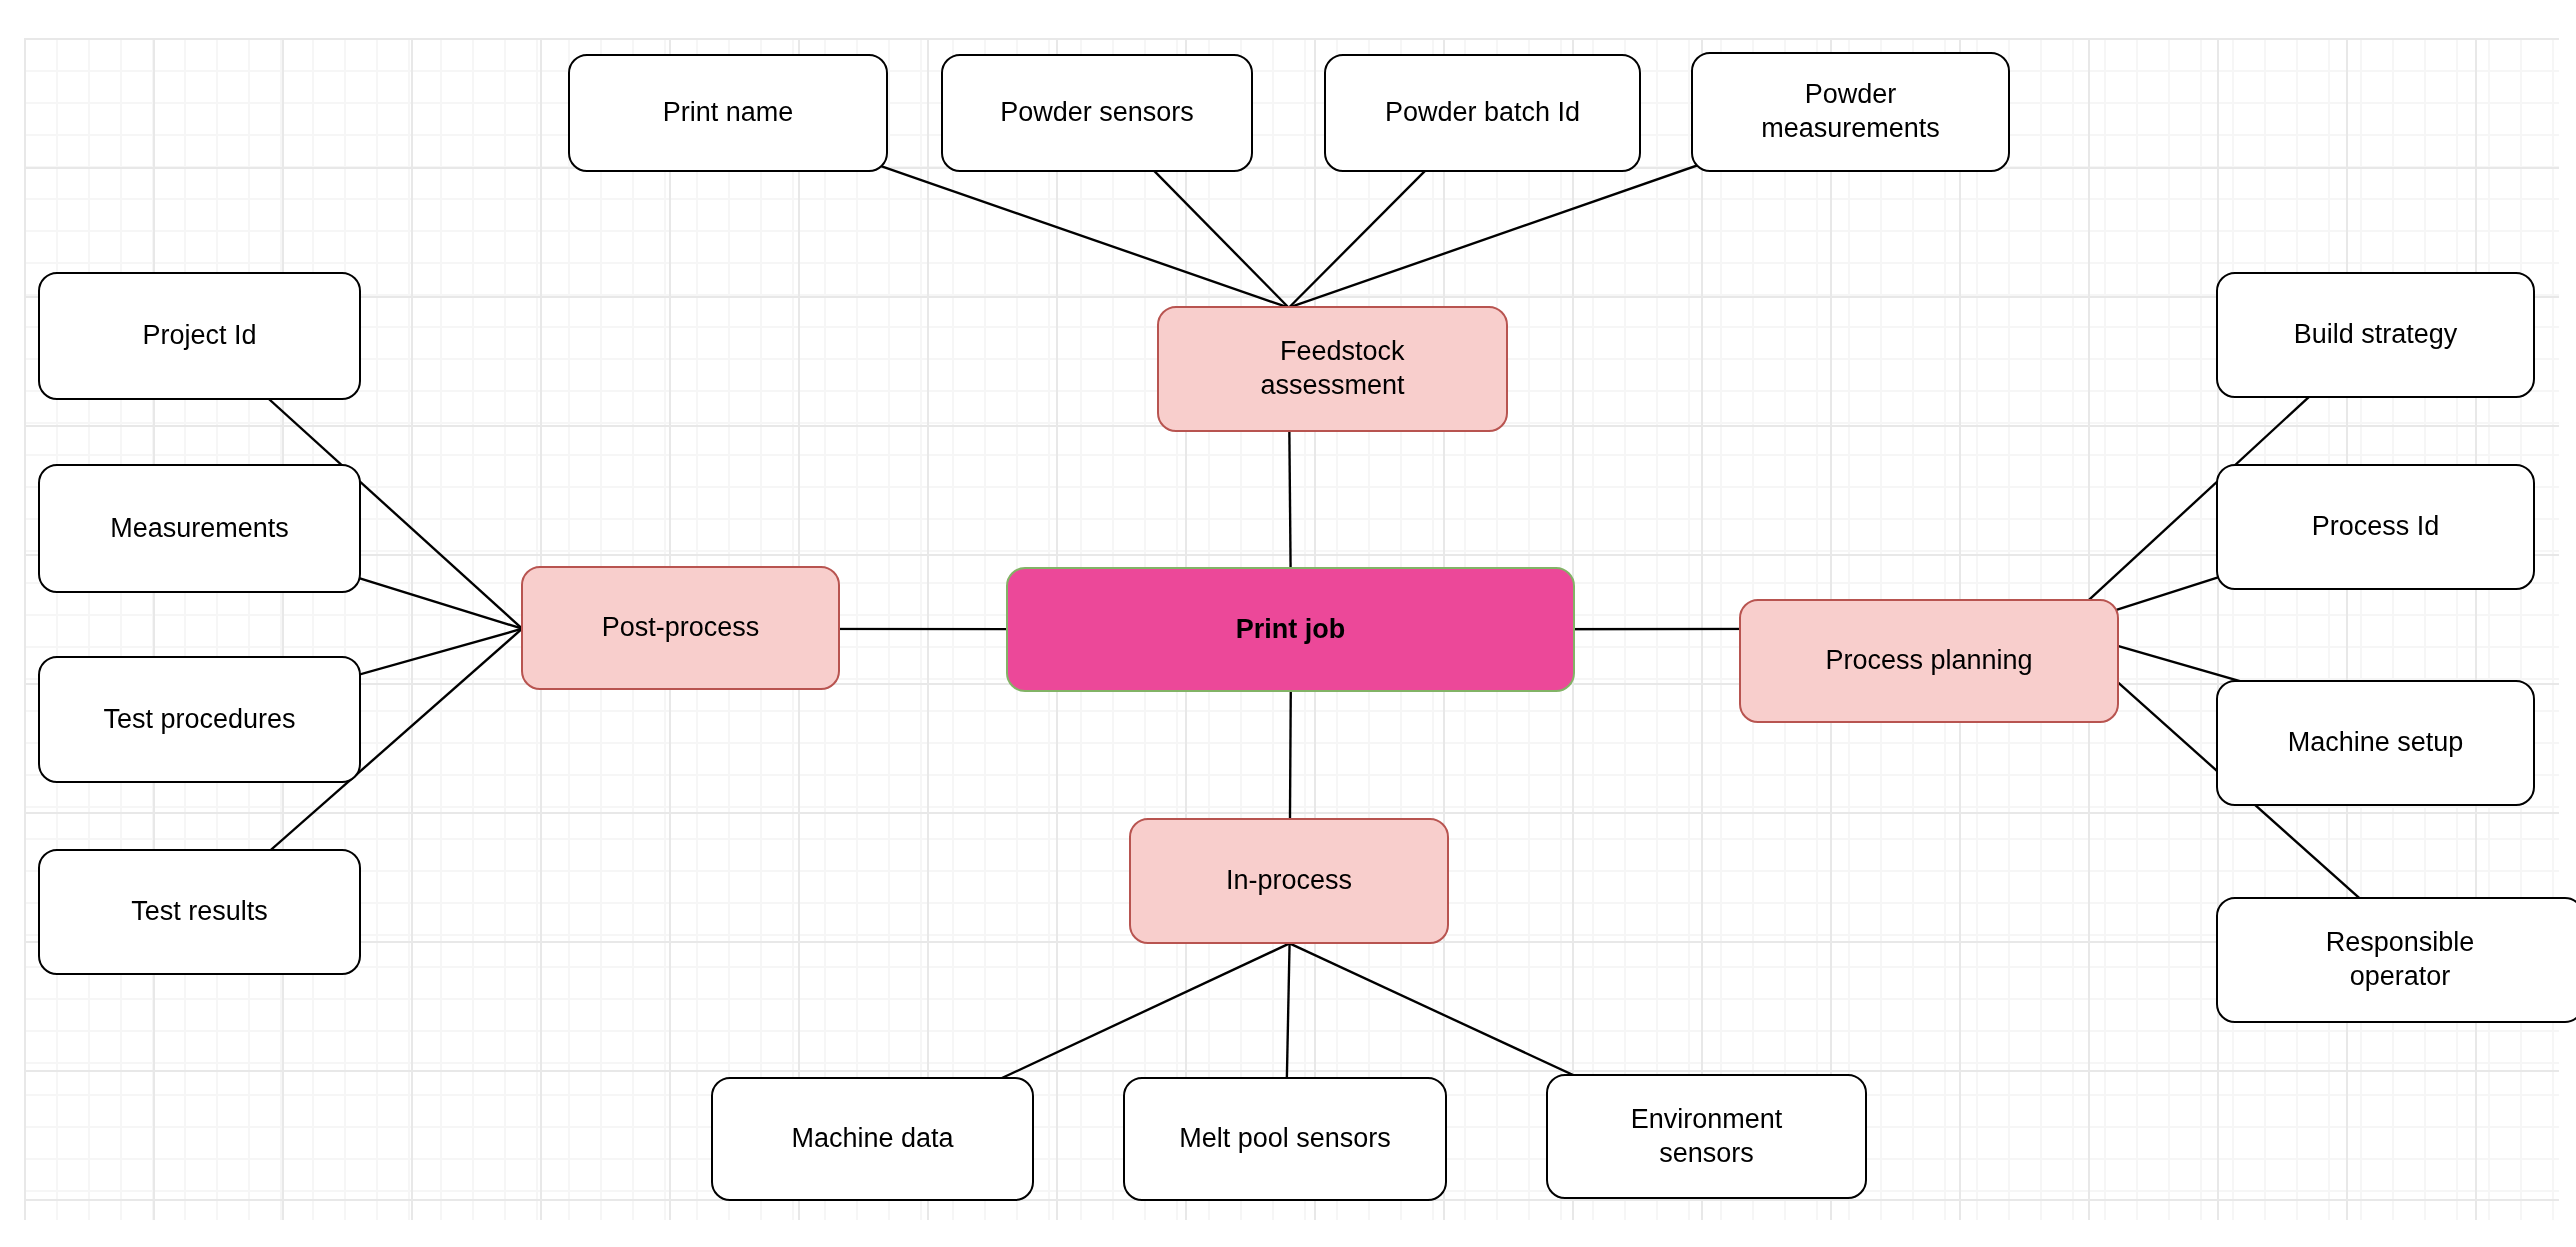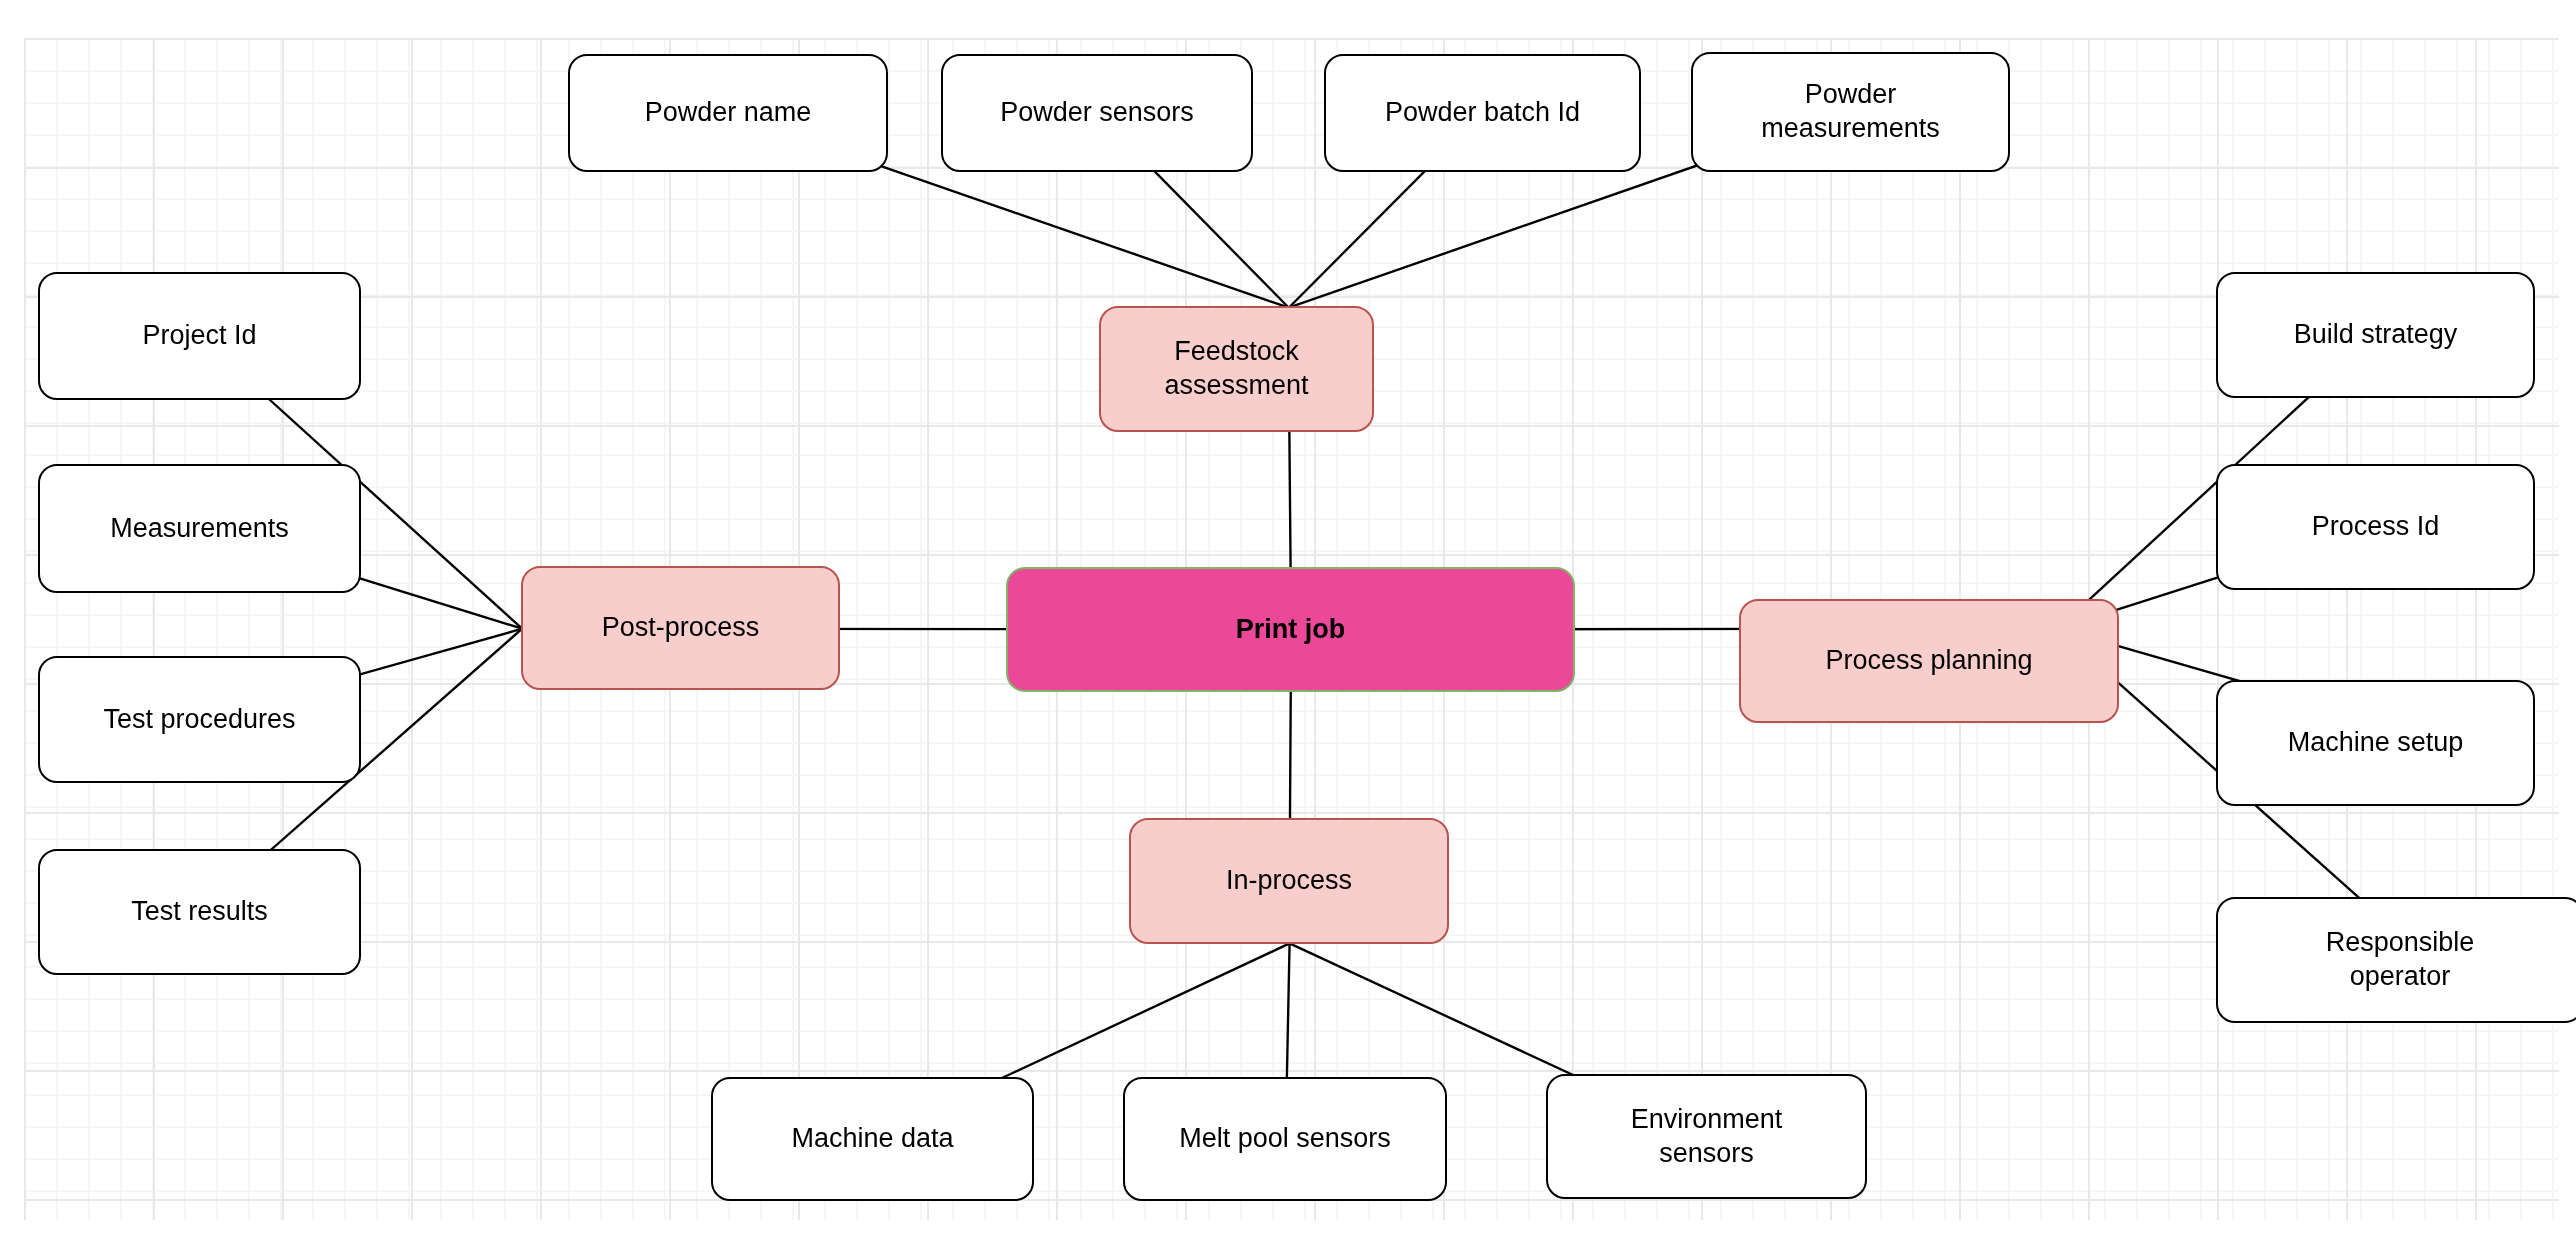--- a/index.html
+++ b/index.html
@@ -80,36 +80,36 @@
 
     <line x1="1105" y1="1444" x2="1635" y2="1196"></line>
     <line x1="1630" y1="1444" x2="1635" y2="1196"></line>
     <line x1="2163" y1="1441" x2="1635" y2="1196"></line>
   </svg>
 
   <div class="node root" style="left:1006px; top:567px; width:569px; height:125px;">
     <span>Print job</span>
   </div>
 
-  <div class="node cat" style="left:1099px; top:306px; width:275px; height:126px;">
+  <div class="node cat" style="left:1157px; top:306px; width:351px; height:126px;text-align:right;">
     <span>Feedstock
 assessment</span>
   </div>
   <div class="node cat" style="left:521px; top:566px; width:319px; height:124px;">
     <span>Post-process</span>
   </div>
   <div class="node cat" style="left:1739px; top:566px; width:380px; height:124px;margin-top:33px;">
     <span>Process planning</span>
   </div>
   <div class="node cat" style="left:1129px; top:818px; width:320px; height:126px;">
     <span>In-process</span>
   </div>
 
   <div class="node leaf" style="left:568px; top:54px; width:320px; height:118px;">
-    <span>Powder name</span>
+    <span>Print name</span>
   </div>
   <div class="node leaf" style="left:941px; top:54px; width:312px; height:118px;">
     <span>Powder sensors</span>
   </div>
   <div class="node leaf" style="left:1324px; top:54px; width:317px; height:118px;">
     <span>Powder batch Id</span>
   </div>
   <div class="node leaf" style="left:1691px; top:52px; width:319px; height:120px;">
     <span>Powder
 measurements</span>

